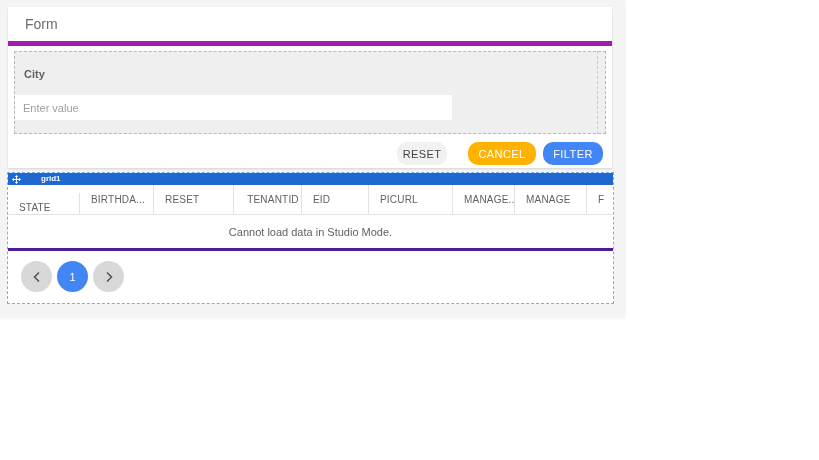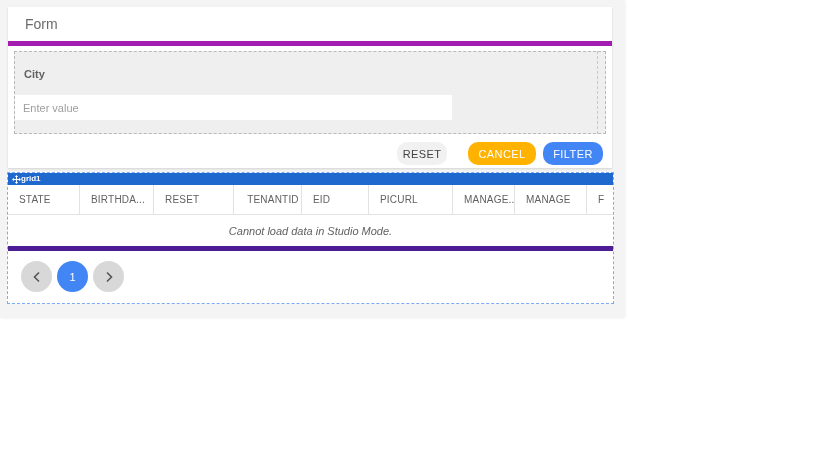--- a/index.html
+++ b/index.html
@@ -110,21 +110,21 @@
     left: 7px; top: 172px;
     width: 607px; height: 132px;
     background: #ffffff;
     border: 1px dashed var(--selection-blue, #7baaf7);
   }
   .grid-titlebar {
     height: 12px;
     background: var(--grid-titlebar-blue, #1f68cd);
     display: flex;
     align-items: center;
-    gap: 0;
+    gap: 20px;
     padding-left: 4px;
     cursor: move;
   }
   .grid-titlebar-label {
     color: #ffffff;
     font-size: 8px;
     font-weight: bold;
     line-height: 12px;
   }
   .grid-header {
@@ -140,28 +140,27 @@
     font-size: 10px;
     color: #616161;
     line-height: 29px;
     white-space: nowrap;
     overflow: hidden;
     letter-spacing: 0.2px;
   }
   .grid-col:last-child { flex: 1 1 auto; border-right: none; }
   .grid-message-row {
     height: 36px;
-    border-bottom: 5px solid #4c1d95;
+    border-bottom: 3px solid #4c1d95;
     display: flex;
     align-items: center;
     justify-content: center;
     font-size: 11px;
     color: #616161;
     background: #ffffff;
-    font-style: italic;
   }
   .grid-pagination {
     display: flex;
     align-items: center;
     gap: 5px;
     padding: 10px 0 0 13px;
   }
   .page-circle {
     width: 31px; height: 31px;
     border-radius: 50%;
@@ -208,21 +207,21 @@
         <span style="display:flex;align-items:center;">
           <svg width="9" height="9" viewBox="0 0 12 12">
             <path d="M6 0 L8.2 2.6 H6.7 V5.3 H9.4 V3.8 L12 6 L9.4 8.2 V6.7 H6.7 V9.4 H8.2 L6 12 L3.8 9.4 H5.3 V6.7 H2.6 V8.2 L0 6 L2.6 3.8 V5.3 H5.3 V2.6 H3.8 Z" fill="#ffffff"></path>
           </svg>
         </span>
         <span class="grid-titlebar-label">grid1</span>
       </div>
 
       <div class="grid-header" id="grid-header">
 
-      <div class="grid-col" style="width: 72px;">STATE</div>
+      <div class="grid-col" style="width: 72px; margin-top: 8px;">STATE</div>
           <div class="grid-col" style="width: 74px;">BIRTHDA...</div>
           <div class="grid-col" style="width: 80px;">RESET</div>
           <div class="grid-col" style="width: 68px; text-align: center;">TENANTID</div>
           <div class="grid-col" style="width: 67px;">EID</div>
           <div class="grid-col" style="width: 84px;">PICURL</div>
           <div class="grid-col" style="width: 62px;">MANAGE...</div>
           <div class="grid-col" style="width: 72px;">MANAGE</div>
           <div class="grid-col">F</div>
         </div>
 

